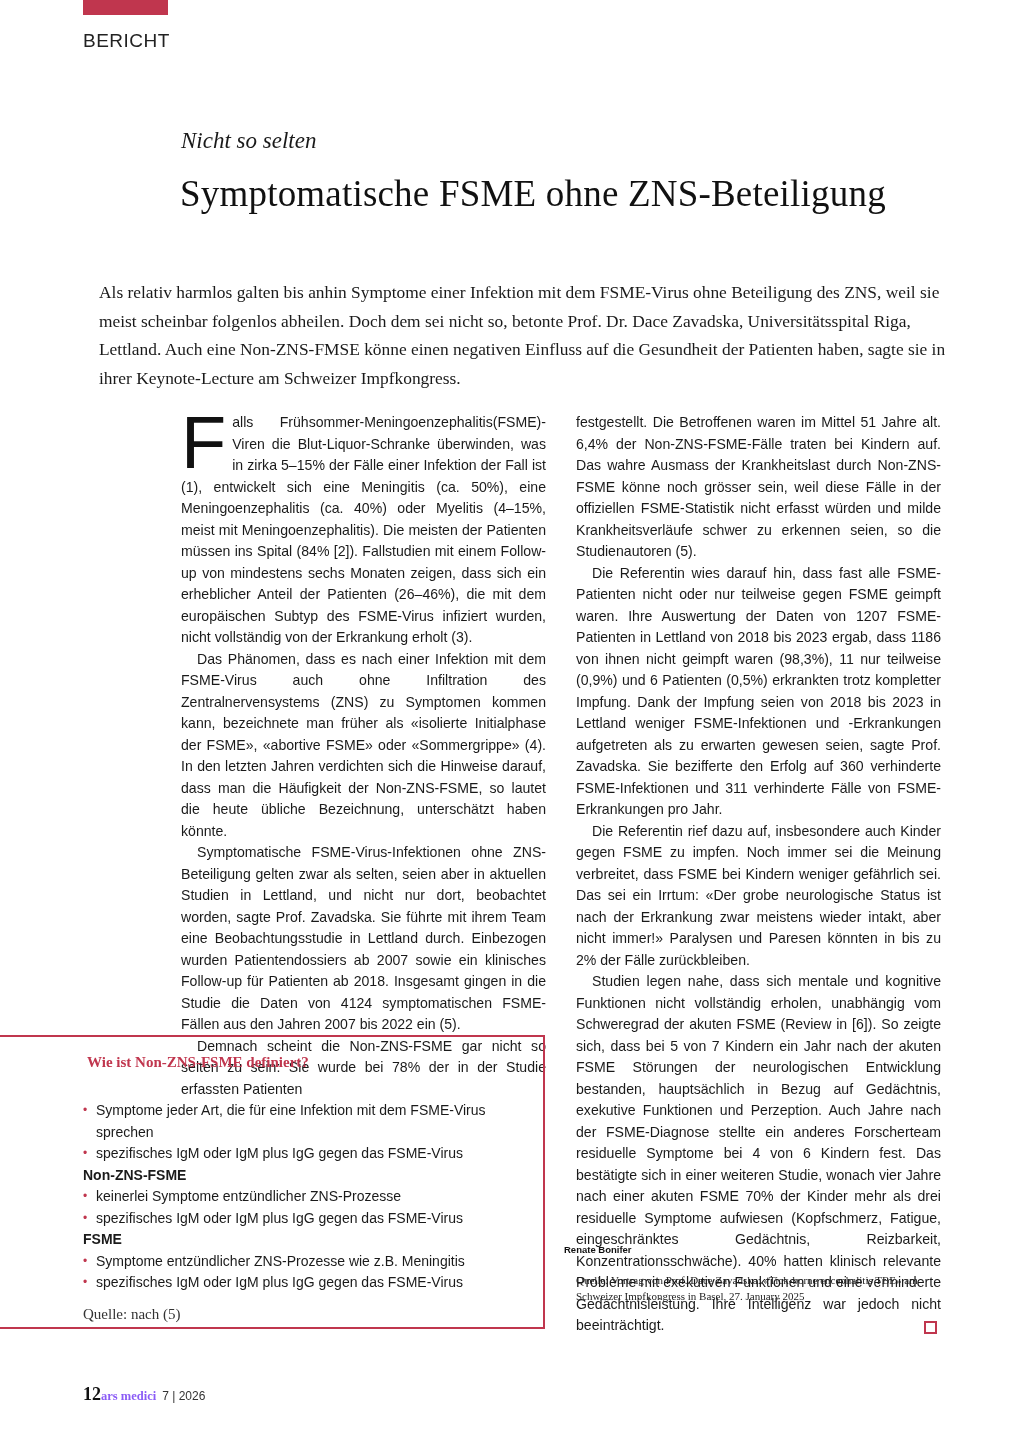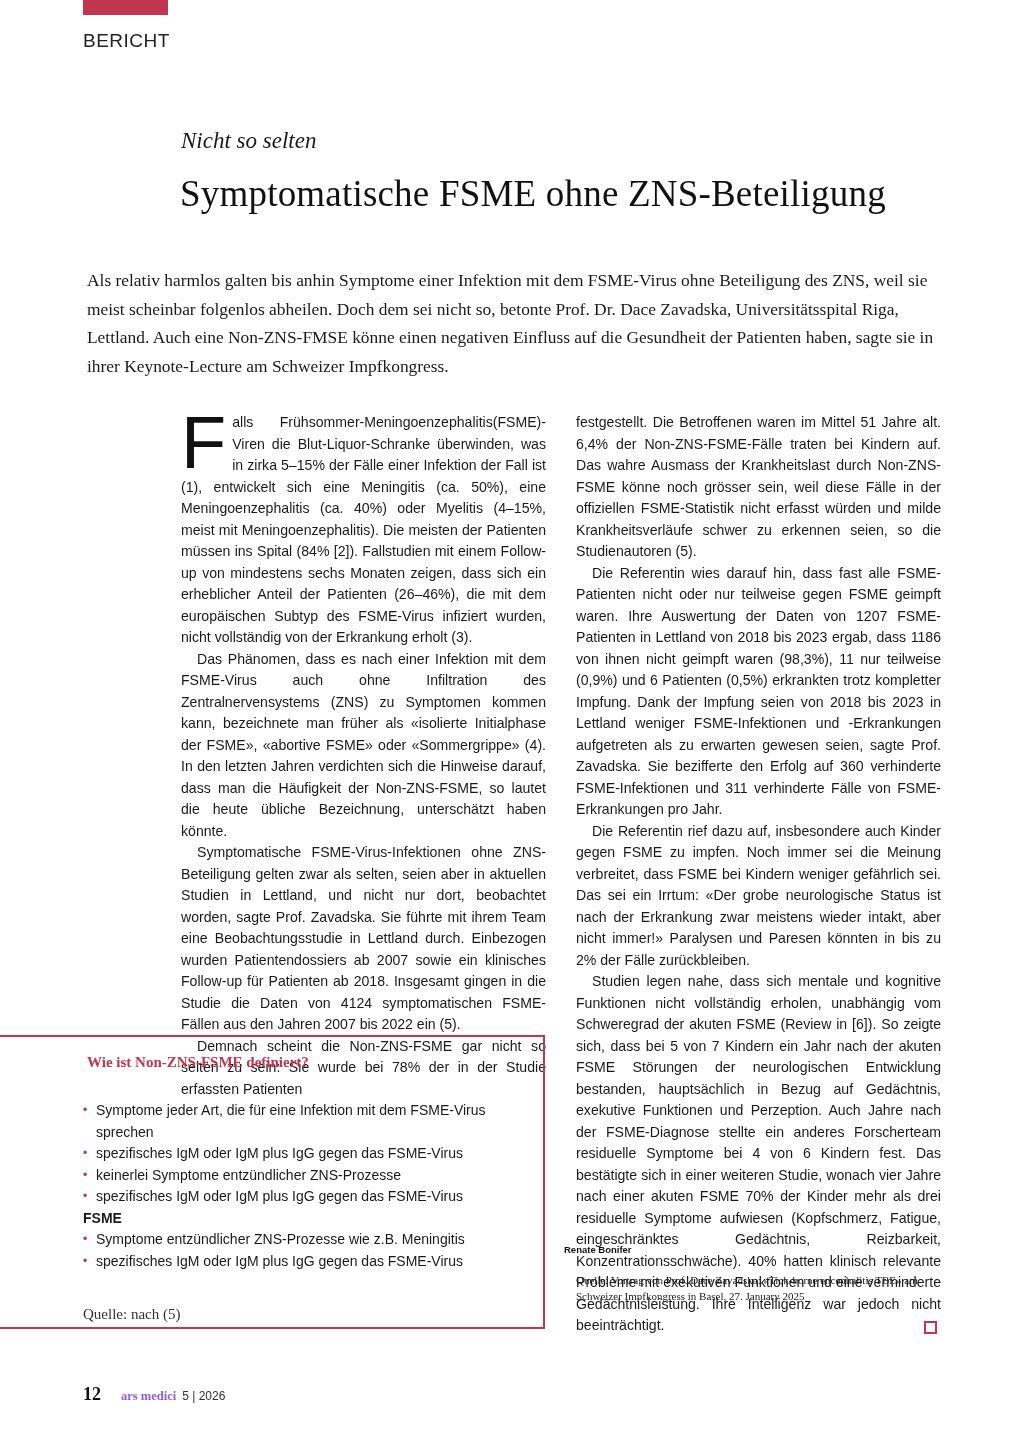--- a/index.html
+++ b/index.html
@@ -1,40 +1,40 @@
 <!DOCTYPE html>
 <html><head>
   <meta charset="utf-8">
   <style>
     html, body { margin: 0; padding: 0; background: #ffffff; }
     body { width: 1024px; height: 1448px; position: relative; overflow: hidden; color: #1a1a1a; }
     .top-bar { position: absolute; left: 83px; top: 0; width: 85px; height: 15px; background: #c0364e; }
     .section-label { position: absolute; left: 83px; top: 30px; font-family: "Liberation Sans", sans-serif; font-size: 19px; letter-spacing: 0.5px; color: #222; }
     .kicker { position: absolute; left: 181px; top: 128px; font-family: "Liberation Serif", serif; font-style: italic; font-size: 23px; color: #1a1a1a; }
     .title { position: absolute; left: 180px; top: 172px; font-family: "Liberation Serif", serif; font-size: 37px; font-weight: normal; color: #111; margin: 0; letter-spacing: 0.2px; }
-    .lead { position: absolute; left: 83px; top: 262px; width: 865px; font-family: "Liberation Serif", serif; font-size: 17.4px; line-height: 28.5px; color: #1a1a1a; margin: 4px; }
+    .lead { position: absolute; left: 83px; top: 262px; width: 865px; font-family: "Liberation Serif", serif; font-size: 17.4px; line-height: 28.5px; color: #1a1a1a; margin: 16px; }
     .col { position: absolute; font-family: "Liberation Sans", sans-serif; font-size: 14.1px; line-height: 21.5px; color: #1a1a1a; text-align: justify; hyphens: manual; }
     .col p { margin: 0; }
     .col p.indent { text-indent: 16px; }
     .col-left { left: 181px; top: 412px; width: 365px; }
     .col-right { left: 576px; top: 412px; width: 365px; }
     .dropcap { float: left; font-family: "Liberation Sans", sans-serif; font-size: 74px; line-height: 58px; margin: 2px 6px 0 0; font-weight: normal; color: #111; }
     .end-mark { display: inline-block; width: 9px; height: 9px; border: 2px solid #c0364e; float: right; margin-top: 6px; margin-right: 4px; }
     .author { position: absolute; left: 564px; top: 1244px; font-family: "Liberation Sans", sans-serif; font-weight: bold; font-size: 9.5px; color: #111; }
     .source { position: absolute; left: 576px; top: 1272px; width: 380px; font-family: "Liberation Serif", serif; font-size: 11px; line-height: 16px; color: #222; }
     .box { position: absolute; left: 0; top: 1035px; width: 545px; height: 294px; border-top: 2px solid #c0364e; border-right: 2px solid #c0364e; border-bottom: 2px solid #c0364e; box-sizing: border-box; }
     .box-title { position: absolute; left: 83px; top: 1050px; margin: 4px; font-family: "Liberation Serif", serif; font-weight: bold; font-size: 15px; color: #c0364e; }
     .box-body { position: absolute; left: 83px; top: 1100px; width: 460px; font-family: "Liberation Sans", sans-serif; font-size: 14px; line-height: 21.5px; color: #1a1a1a; }
     .box-heading { font-weight: bold; margin: 0; }
     .box-list { list-style: none; margin: 0; padding: 0; }
     .box-list li { position: relative; padding-left: 13px; }
     .bullet { position: absolute; left: 0; top: 0; color: #c0364e; font-size: 12px; }
     .box-source { position: absolute; left: 83px; top: 1306px; font-family: "Liberation Serif", serif; font-size: 15px; color: #333; }
     .footer { position: absolute; left: 83px; top: 1384px; display: flex; align-items: baseline; }
-    .page-number { font-family: "Liberation Serif", serif; font-weight: bold; font-size: 18px; color: #111; margin-right: 20px; }
+    .page-number { font-family: "Liberation Serif", serif; font-weight: bold; font-size: 18px; color: #111; }
     .journal { font-family: "Liberation Serif", serif; font-weight: bold; font-size: 12.5px; color: #8b5cf6; margin-right: 6px; }
     .issue { font-family: "Liberation Sans", sans-serif; font-size: 12px; color: #333; }
   </style>
 </head>
 <body>
 
 <div class="top-bar"></div>
 <div class="section-label">BERICHT</div>
 
 <div class="kicker">Nicht so selten</div>
@@ -59,29 +59,30 @@
 <div class="author">Renate Bonifer</div>
 <div class="source">Quelle: Vortrag von Prof. Dace Zavadska: «Tick-borne encephalitis TBE» am Schweizer Impfkongress in Basel, 27. January 2025</div>
 
 <div class="box"></div>
 <h2 class="box-title">Wie ist Non-ZNS-FSME definiert?</h2>
 <div class="box-body">
   <ul class="box-list">
     <li><span class="bullet">•</span><span>Symptome jeder Art, die für eine Infektion mit dem FSME-Virus sprechen</span></li>
     <li><span class="bullet">•</span><span>spezifisches IgM oder IgM plus IgG gegen das FSME-Virus</span></li>
   </ul>
+  <p class="box-heading">Non-ZNS-FSME</p>
   <ul class="box-list">
     <li><span class="bullet">•</span><span>keinerlei Symptome entzündlicher ZNS-Prozesse</span></li>
     <li><span class="bullet">•</span><span>spezifisches IgM oder IgM plus IgG gegen das FSME-Virus</span></li>
   </ul>
   <p class="box-heading">FSME</p>
   <ul class="box-list">
     <li><span class="bullet">•</span><span>Symptome entzündlicher ZNS-Prozesse wie z.B. Meningitis</span></li>
     <li><span class="bullet">•</span><span>spezifisches IgM oder IgM plus IgG gegen das FSME-Virus</span></li>
   </ul>
 </div>
 <div class="box-source">Quelle: nach (5)</div>
 
 <div class="footer">
   <span class="page-number">12</span>
   <span class="journal">ars medici</span>
-  <span class="issue">5 | 2026</span>
+  <span class="issue">7 | 2026</span>
 </div>
 
 </body></html>

